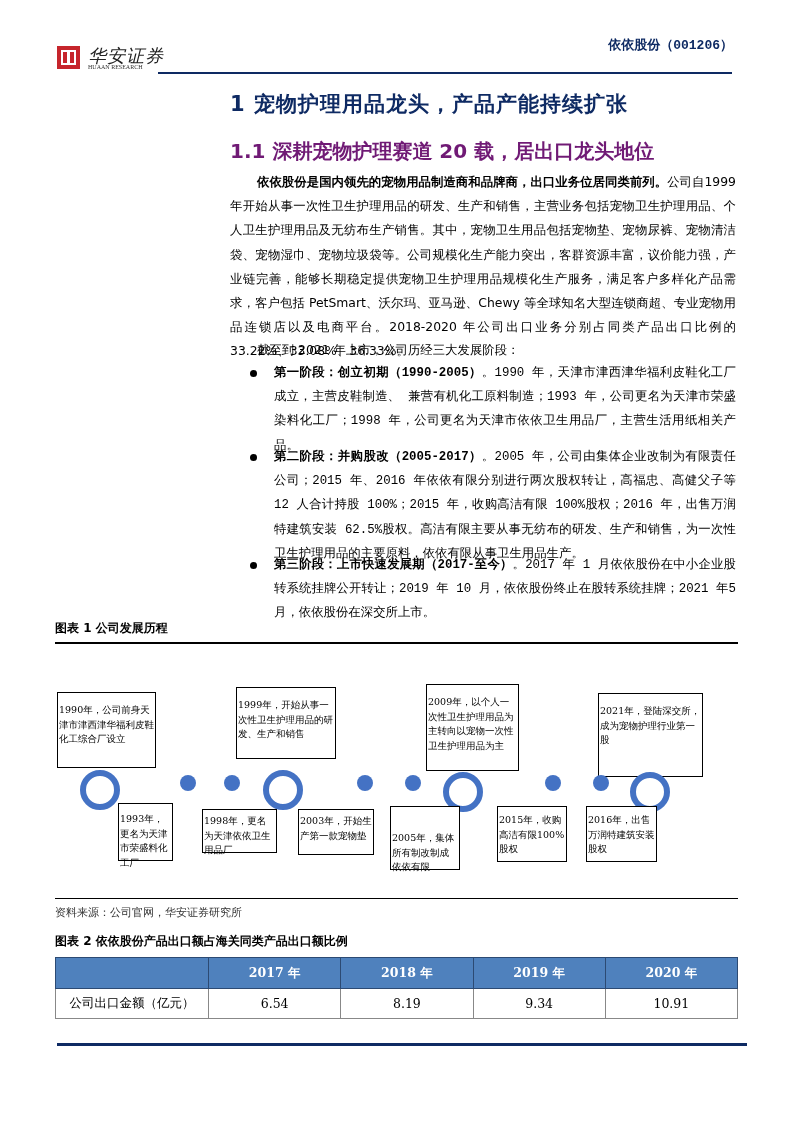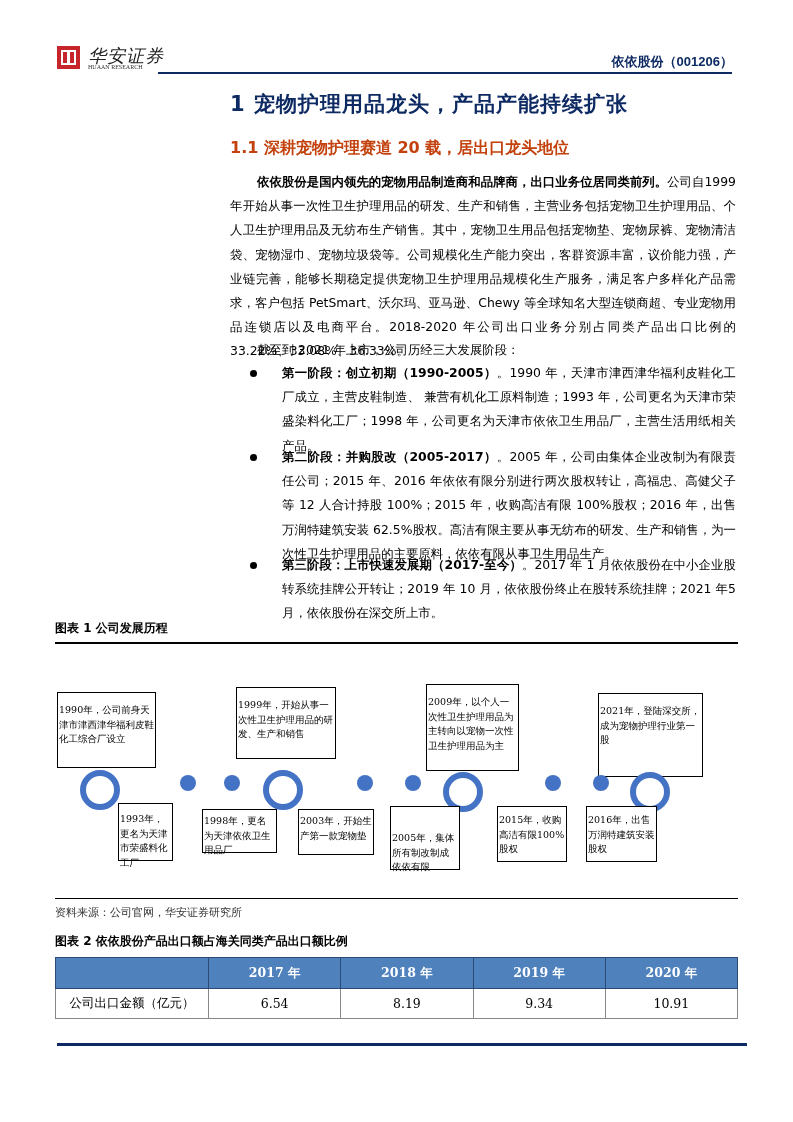--- a/index.html
+++ b/index.html
@@ -8,31 +8,31 @@
   .abs { position:absolute; }
   
   .logo-box { left:57px; top:46px; width:23px; height:23px; background:#c6252c; }
   .logo-box::before { content:""; position:absolute; left:4px; top:4px; width:15px; height:15px;
        border:2px solid #fff; box-sizing:border-box; }
   .logo-box::after { content:""; position:absolute; left:10px; top:4px; width:3px; height:15px; background:#fff; }
   .logo-cn { left:88px; top:44px; font-size:18px; font-style:italic; color:#222; letter-spacing:1px; }
   .logo-en { left:88px; top:64px; font-size:6px; color:#333; font-family:"Liberation Serif", serif; }
   .header-line { left:158px; top:72px; width:574px; height:2px; background:#0e2a63; }
   .header-ticker { right:60px; top:36px; font-size:13px; font-weight:bold; color:#0e2a63;
-       font-family:Liberation Sans, sans-serif;margin-top:17px; }
+       font-family:Liberation Mono, monospace; }
   .h1 { left:230px; top:90px; font-size:21px; font-weight:bold; color:#0e2a63;
         font-family:"DejaVu Sans", sans-serif; letter-spacing:1px; }
-  .h2 { left:230px; top:138px; font-size:16px; font-weight:bold; color:#c2410c;
+  .h2 { left:230px; top:138px; font-size:20px; font-weight:bold; color:#701a75;
         font-family:"DejaVu Sans", sans-serif; }
   .body-text { left:230px; width:506px; font-size:12.4px; line-height:24.2px; text-align:justify; }
   .p1 { top:170px; text-indent:27px; }
   .p2 { top:338px; text-indent:27px; }
   .bullet { left:250px; width:486px; font-size:12.4px; line-height:24.2px; text-align:justify; }
   .bullet .dot { position:absolute; left:0; top:9px; width:7px; height:7px; border-radius:50%; background:#000; }
-  .bullet .txt { margin-left:32px; display:block; }
+  .bullet .txt { margin-left:24px; display:block;font-family:Liberation Mono, monospace; }
   .b1 { top:361px; } .b2 { top:445px; } .b3 { top:553px; }
   b.sans, .sans { font-family:"DejaVu Sans", sans-serif; }
   .fig-title { left:55px; font-size:12px; font-weight:bold; font-family:"DejaVu Sans", sans-serif; }
   .fig1-title { top:620px; }
   .rule { left:55px; width:683px; height:2px; background:#000; }
   .rule1 { top:642px; }
   .rule2 { top:898px; height:1px; }
   .tbox { border:1.3px solid #000; background:#fff; font-size:9.5px; line-height:14.5px;
           padding:10px 1px 0 1px; box-sizing:border-box; }
   .ring { width:28px; height:28px; border:6px solid #4472c4; border-radius:50%; background:#fff; }

